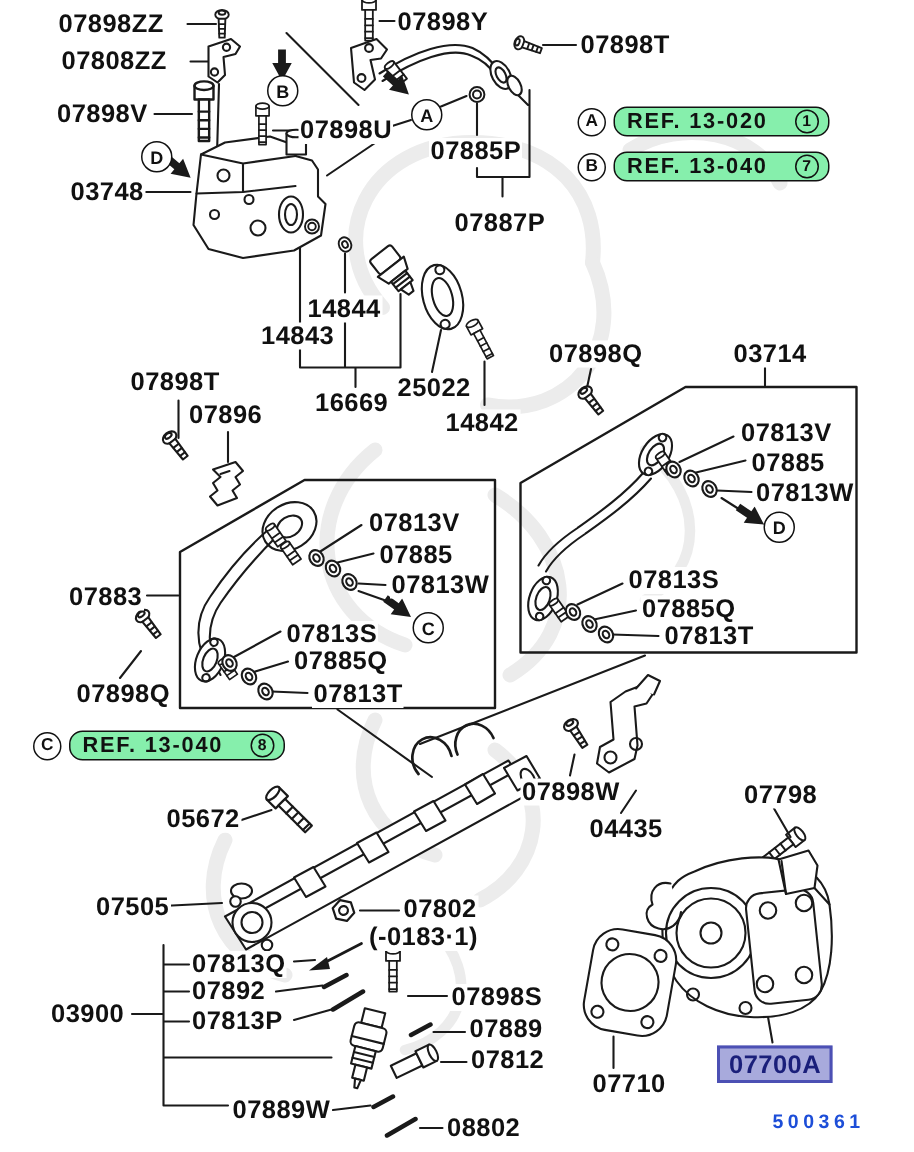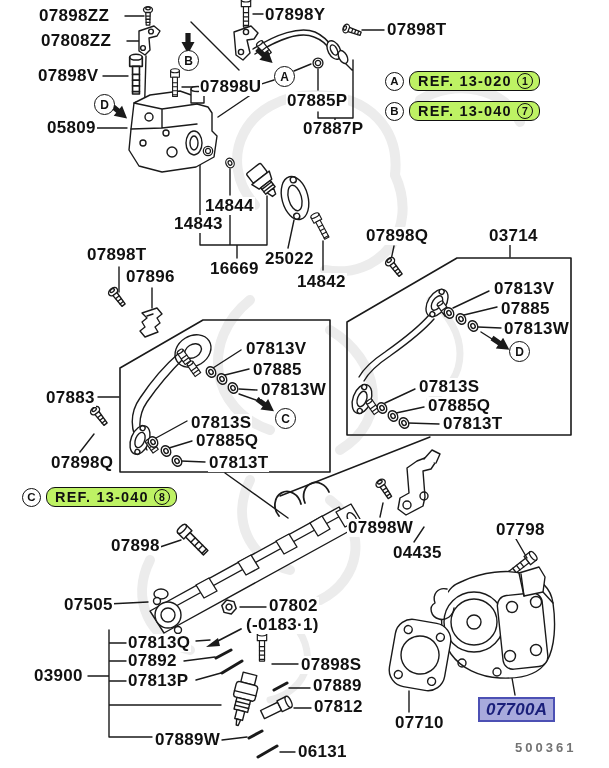--- a/index.html
+++ b/index.html
@@ -8,29 +8,29 @@
   .stage svg{position:absolute;left:0;top:0;}
   .lbl{position:absolute;font:700 17px/1.05 "Liberation Sans",sans-serif;color:#111;
        letter-spacing:.3px;white-space:nowrap;background:#fff;padding:0 1px;}
   .circ{position:absolute;width:21px;height:21px;border:1.8px solid #111;border-radius:50%;
         display:flex;align-items:center;justify-content:center;
         font:700 12px "Liberation Sans",sans-serif;color:#111;background:#fff;box-sizing:border-box;}
   .ref{position:absolute;display:flex;align-items:center;gap:5px;}
   .circ2{width:19px;height:19px;border:1.8px solid #111;border-radius:50%;box-sizing:border-box;
          display:inline-flex;align-items:center;justify-content:center;
          font:700 11.5px "Liberation Sans",sans-serif;color:#111;background:#fff;}
-  .refbox{border:1.9px solid #111;border-radius:9px;padding:1px 6px 1px 8px;background:#bef264;
-          display:inline-flex;align-items:center;gap:5px;}
+  .refbox{border:1.9px solid #111;border-radius:9px;padding:1px 6px 1px 8px;background:#86efac;
+          display:inline-flex;align-items:center;gap:18px;}
   .reftext{font:700 14.5px "Liberation Sans",sans-serif;letter-spacing:1.2px;color:#111;}
   .refnum{width:16px;height:16px;border:1.6px solid #111;border-radius:50%;box-sizing:border-box;
           display:inline-flex;align-items:center;justify-content:center;
           font:700 10.5px "Liberation Sans",sans-serif;color:#111;}
   .hl{position:absolute;border:2px solid #4c50b4;background:#a8aadc;color:#1a1f7a;
       font:700 17px/1 "Liberation Sans",sans-serif;padding:2px 6px;letter-spacing:.3px;}
-  .code{position:absolute;font:700 13px "Liberation Sans",sans-serif;letter-spacing:3px;color:#737373;}
+  .code{position:absolute;font:700 13px "Liberation Sans",sans-serif;letter-spacing:3px;color:#1d4ed8;}
 </style>
 </head>
 <body>
 
 <div class="stage">
 
 <svg width="609" height="768" viewBox="0 0 609 768">
   <defs>
     <g id="g-bolt">
       <ellipse cx="0" cy="-19" rx="5.5" ry="2.5" fill="#fff"></ellipse>
@@ -307,26 +307,26 @@
       <use href="#g-arrow" transform="translate(257,49) rotate(42)"></use>
       <use href="#g-arrow" transform="translate(257,399) rotate(36)"></use>
       <use href="#g-arrow" transform="translate(492,338) rotate(34)"></use>
     </g>
   </g>
 </svg>
 
 <div class="lbl" style="left:38px;top:7px">07898ZZ</div>
 <div class="lbl" style="left:40px;top:32px">07808ZZ</div>
 <div class="lbl" style="left:37px;top:67px">07898V</div>
-<div class="lbl" style="left:46px;top:119px">05809</div>
+<div class="lbl" style="left:46px;top:119px">03748</div>
 <div class="lbl" style="left:264px;top:6px">07898Y</div>
 <div class="lbl" style="left:386px;top:21px">07898T</div>
 <div class="lbl" style="left:199px;top:78px">07898U</div>
 <div class="lbl" style="left:286px;top:92px">07885P</div>
-<div class="lbl" style="left:302px;top:120px">07887P</div>
+<div class="lbl" style="left:302px;top:140px">07887P</div>
 <div class="lbl" style="left:204px;top:197px">14844</div>
 <div class="lbl" style="left:173px;top:215px">14843</div>
 <div class="lbl" style="left:209px;top:260px">16669</div>
 <div class="lbl" style="left:264px;top:250px">25022</div>
 <div class="lbl" style="left:296px;top:273px">14842</div>
 <div class="lbl" style="left:86px;top:246px">07898T</div>
 <div class="lbl" style="left:125px;top:268px">07896</div>
 <div class="lbl" style="left:45px;top:389px">07883</div>
 <div class="lbl" style="left:50px;top:454px">07898Q</div>
 <div class="lbl" style="left:245px;top:340px">07813V</div>
@@ -336,39 +336,39 @@
 <div class="lbl" style="left:195px;top:432px">07885Q</div>
 <div class="lbl" style="left:208px;top:454px">07813T</div>
 <div class="lbl" style="left:365px;top:227px">07898Q</div>
 <div class="lbl" style="left:488px;top:227px">03714</div>
 <div class="lbl" style="left:493px;top:280px">07813V</div>
 <div class="lbl" style="left:500px;top:300px">07885</div>
 <div class="lbl" style="left:503px;top:320px">07813W</div>
 <div class="lbl" style="left:418px;top:378px">07813S</div>
 <div class="lbl" style="left:427px;top:397px">07885Q</div>
 <div class="lbl" style="left:442px;top:415px">07813T</div>
-<div class="lbl" style="left:110px;top:537px">07898</div>
+<div class="lbl" style="left:110px;top:537px">05672</div>
 <div class="lbl" style="left:63px;top:596px">07505</div>
 <div class="lbl" style="left:268px;top:597px">07802</div>
 <div class="lbl" style="left:245px;top:616px">(-0183·1)</div>
 <div class="lbl" style="left:127px;top:634px">07813Q</div>
 <div class="lbl" style="left:127px;top:652px">07892</div>
 <div class="lbl" style="left:127px;top:672px">07813P</div>
 <div class="lbl" style="left:33px;top:667px">03900</div>
 <div class="lbl" style="left:300px;top:656px">07898S</div>
 <div class="lbl" style="left:312px;top:677px">07889</div>
 <div class="lbl" style="left:313px;top:698px">07812</div>
 <div class="lbl" style="left:154px;top:731px">07889W</div>
-<div class="lbl" style="left:297px;top:743px">06131</div>
+<div class="lbl" style="left:297px;top:743px">08802</div>
 <div class="lbl" style="left:347px;top:519px">07898W</div>
 <div class="lbl" style="left:392px;top:544px">04435</div>
 <div class="lbl" style="left:495px;top:521px">07798</div>
 <div class="lbl" style="left:394px;top:714px">07710</div>
 
-<div class="hl" style="left: 478px; top: 697px; background: rgb(168, 170, 220); border-color: rgb(76, 80, 180); color: rgb(26, 31, 122); font-style: italic;">
+<div class="hl" style="left: 478px; top: 697px; background: rgb(168, 170, 220); border-color: rgb(76, 80, 180); color: rgb(26, 31, 122);">
   <span>07700A</span>
 </div>
 
 <div class="circ" style="left:274px;top:66px">A</div>
 <div class="circ" style="left:178px;top:50px">B</div>
 <div class="circ" style="left:275px;top:408px">C</div>
 <div class="circ" style="left:94px;top:94px">D</div>
 <div class="circ" style="left:509px;top:341px">D</div>
 
 <div class="ref" style="left:385px;top:71px">

